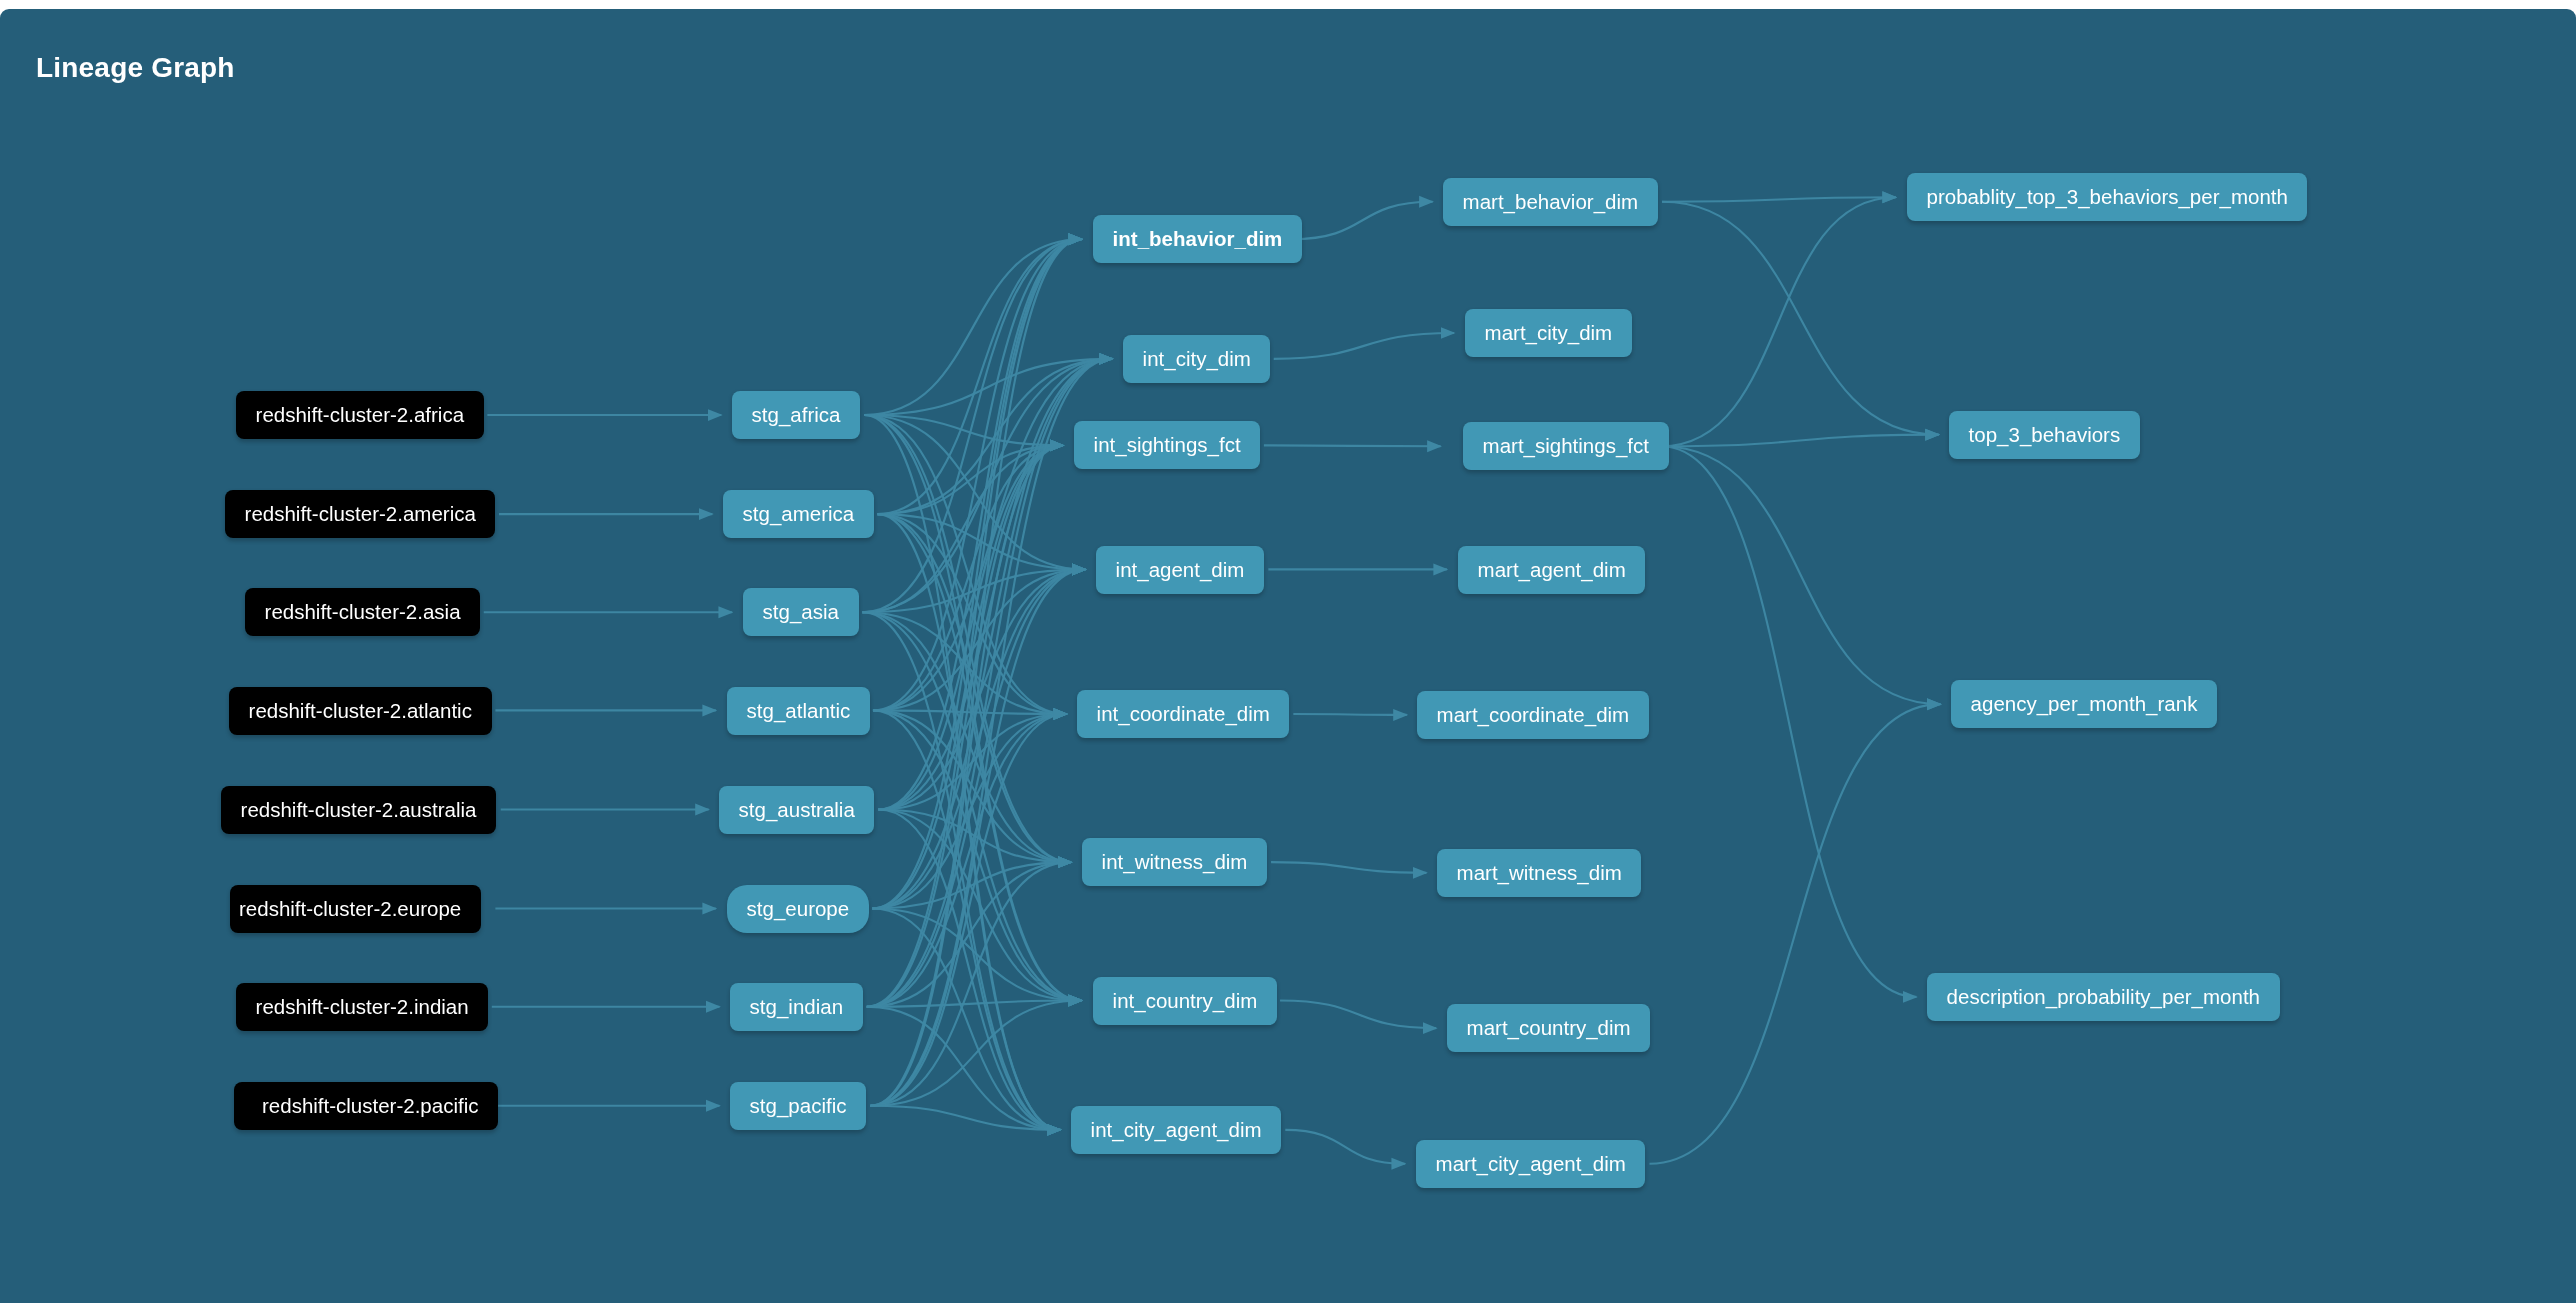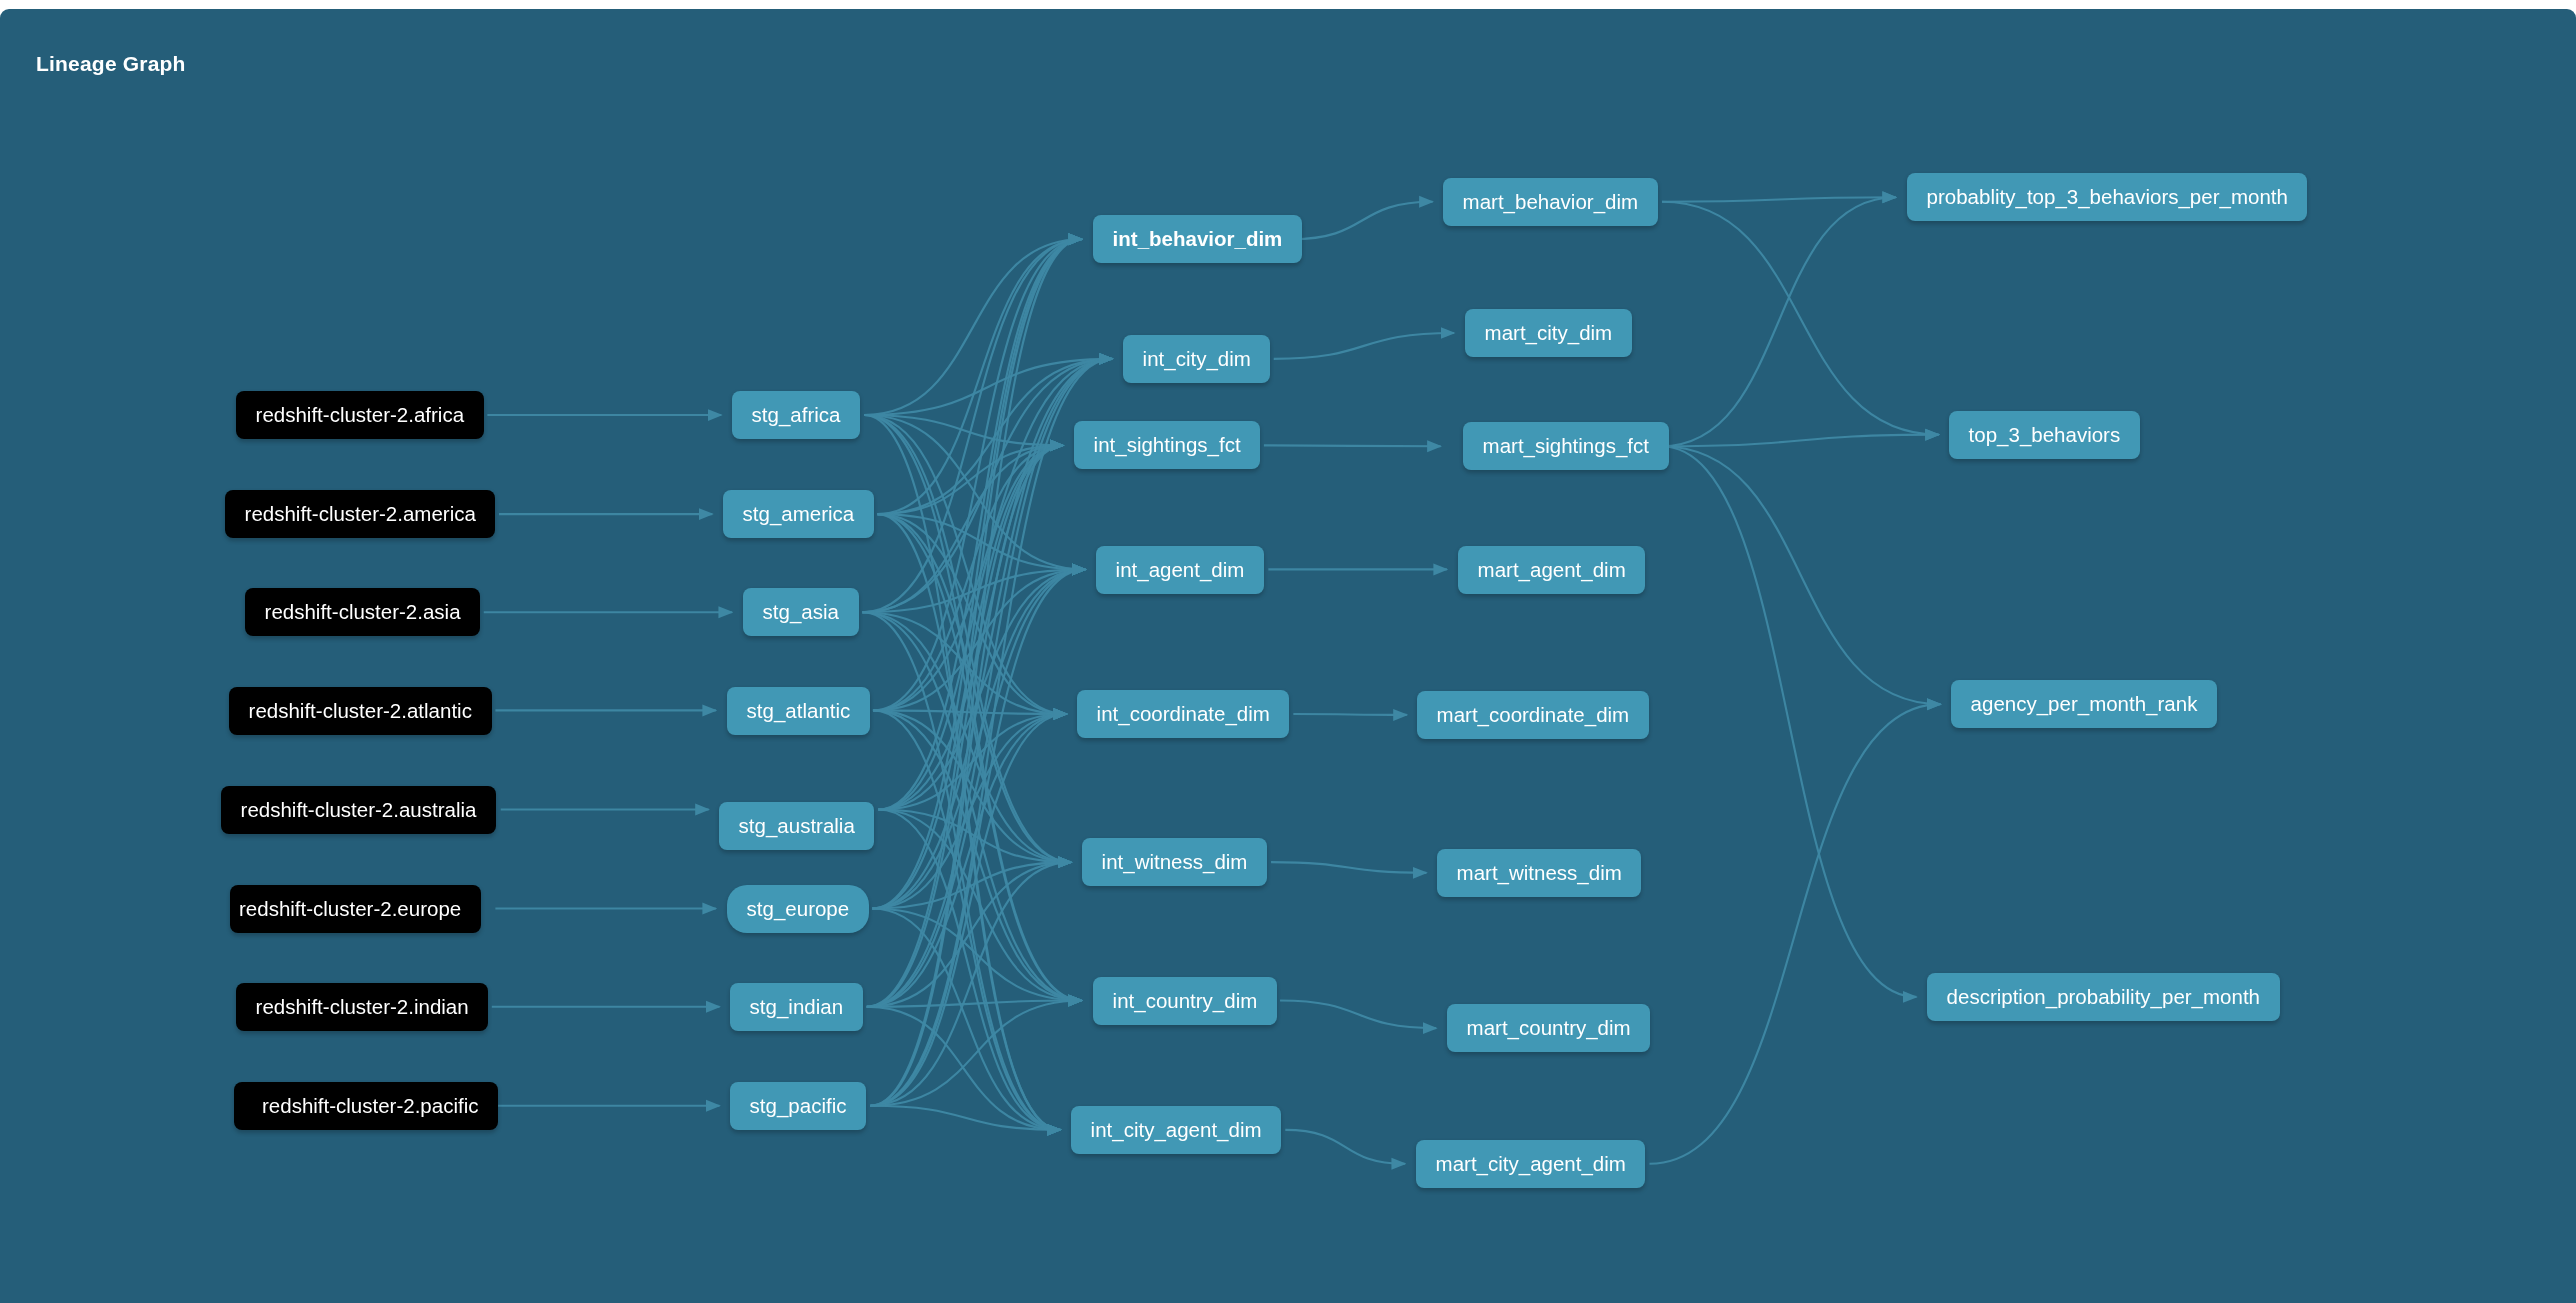--- a/index.html
+++ b/index.html
@@ -23,21 +23,21 @@
     height: 1294px;
     background: #255e79;
     border-top-left-radius: 9px;
     border-top-right-radius: 9px;
     overflow: hidden;
   }
   #title {
     position: absolute;
     left: 36px;
     top: 43px;
-    font-size: 21px;
+    font-size: 28px;
     font-weight: bold;
     color: #ffffff;
     letter-spacing: 0.2px;
     z-index: 40;
   }
   #edges {
     position: absolute;
     left: 0; top: 0;
     width: 2576px;
     height: 1294px;
@@ -167,21 +167,21 @@
         <div class="node source" style="left: 245px; top: 603px;">redshift-cluster-2.asia</div>
         <div class="node source" style="left: 229px; top: 702px;">redshift-cluster-2.atlantic</div>
         <div class="node source" style="left: 221px; top: 801px;">redshift-cluster-2.australia</div>
         <div class="node source" style="left: 230px; top: 900px; padding-left: 9px;">redshift-cluster-2.europe</div>
         <div class="node source" style="left: 236px; top: 998px;">redshift-cluster-2.indian</div>
         <div class="node source" style="left: 234px; top: 1097px; padding-left: 28px;">redshift-cluster-2.pacific</div>
         <div class="node model" style="left: 732px; top: 406px;">stg_africa</div>
         <div class="node model" style="left: 723px; top: 505px;">stg_america</div>
         <div class="node model" style="left: 743px; top: 603px;">stg_asia</div>
         <div class="node model" style="left: 727px; top: 702px;">stg_atlantic</div>
-        <div class="node model" style="left: 719px; top: 801px; margin-top: 16px;">stg_australia</div>
+        <div class="node model" style="left: 719px; top: 801px;">stg_australia</div>
         <div class="node model" style="left: 727px; top: 900px; border-radius: 20px;">stg_europe</div>
         <div class="node model" style="left: 730px; top: 998px;">stg_indian</div>
         <div class="node model" style="left: 730px; top: 1097px;">stg_pacific</div>
         <div class="node model" style="left: 1093px; top: 230px; font-weight: bold;">int_behavior_dim</div>
         <div class="node model" style="left: 1123px; top: 350px;">int_city_dim</div>
         <div class="node model" style="left: 1074px; top: 436px;">int_sightings_fct</div>
         <div class="node model" style="left: 1096px; top: 561px;">int_agent_dim</div>
         <div class="node model" style="left: 1077px; top: 705px;">int_coordinate_dim</div>
         <div class="node model" style="left: 1082px; top: 853px;">int_witness_dim</div>
         <div class="node model" style="left: 1093px; top: 992px;">int_country_dim</div>

